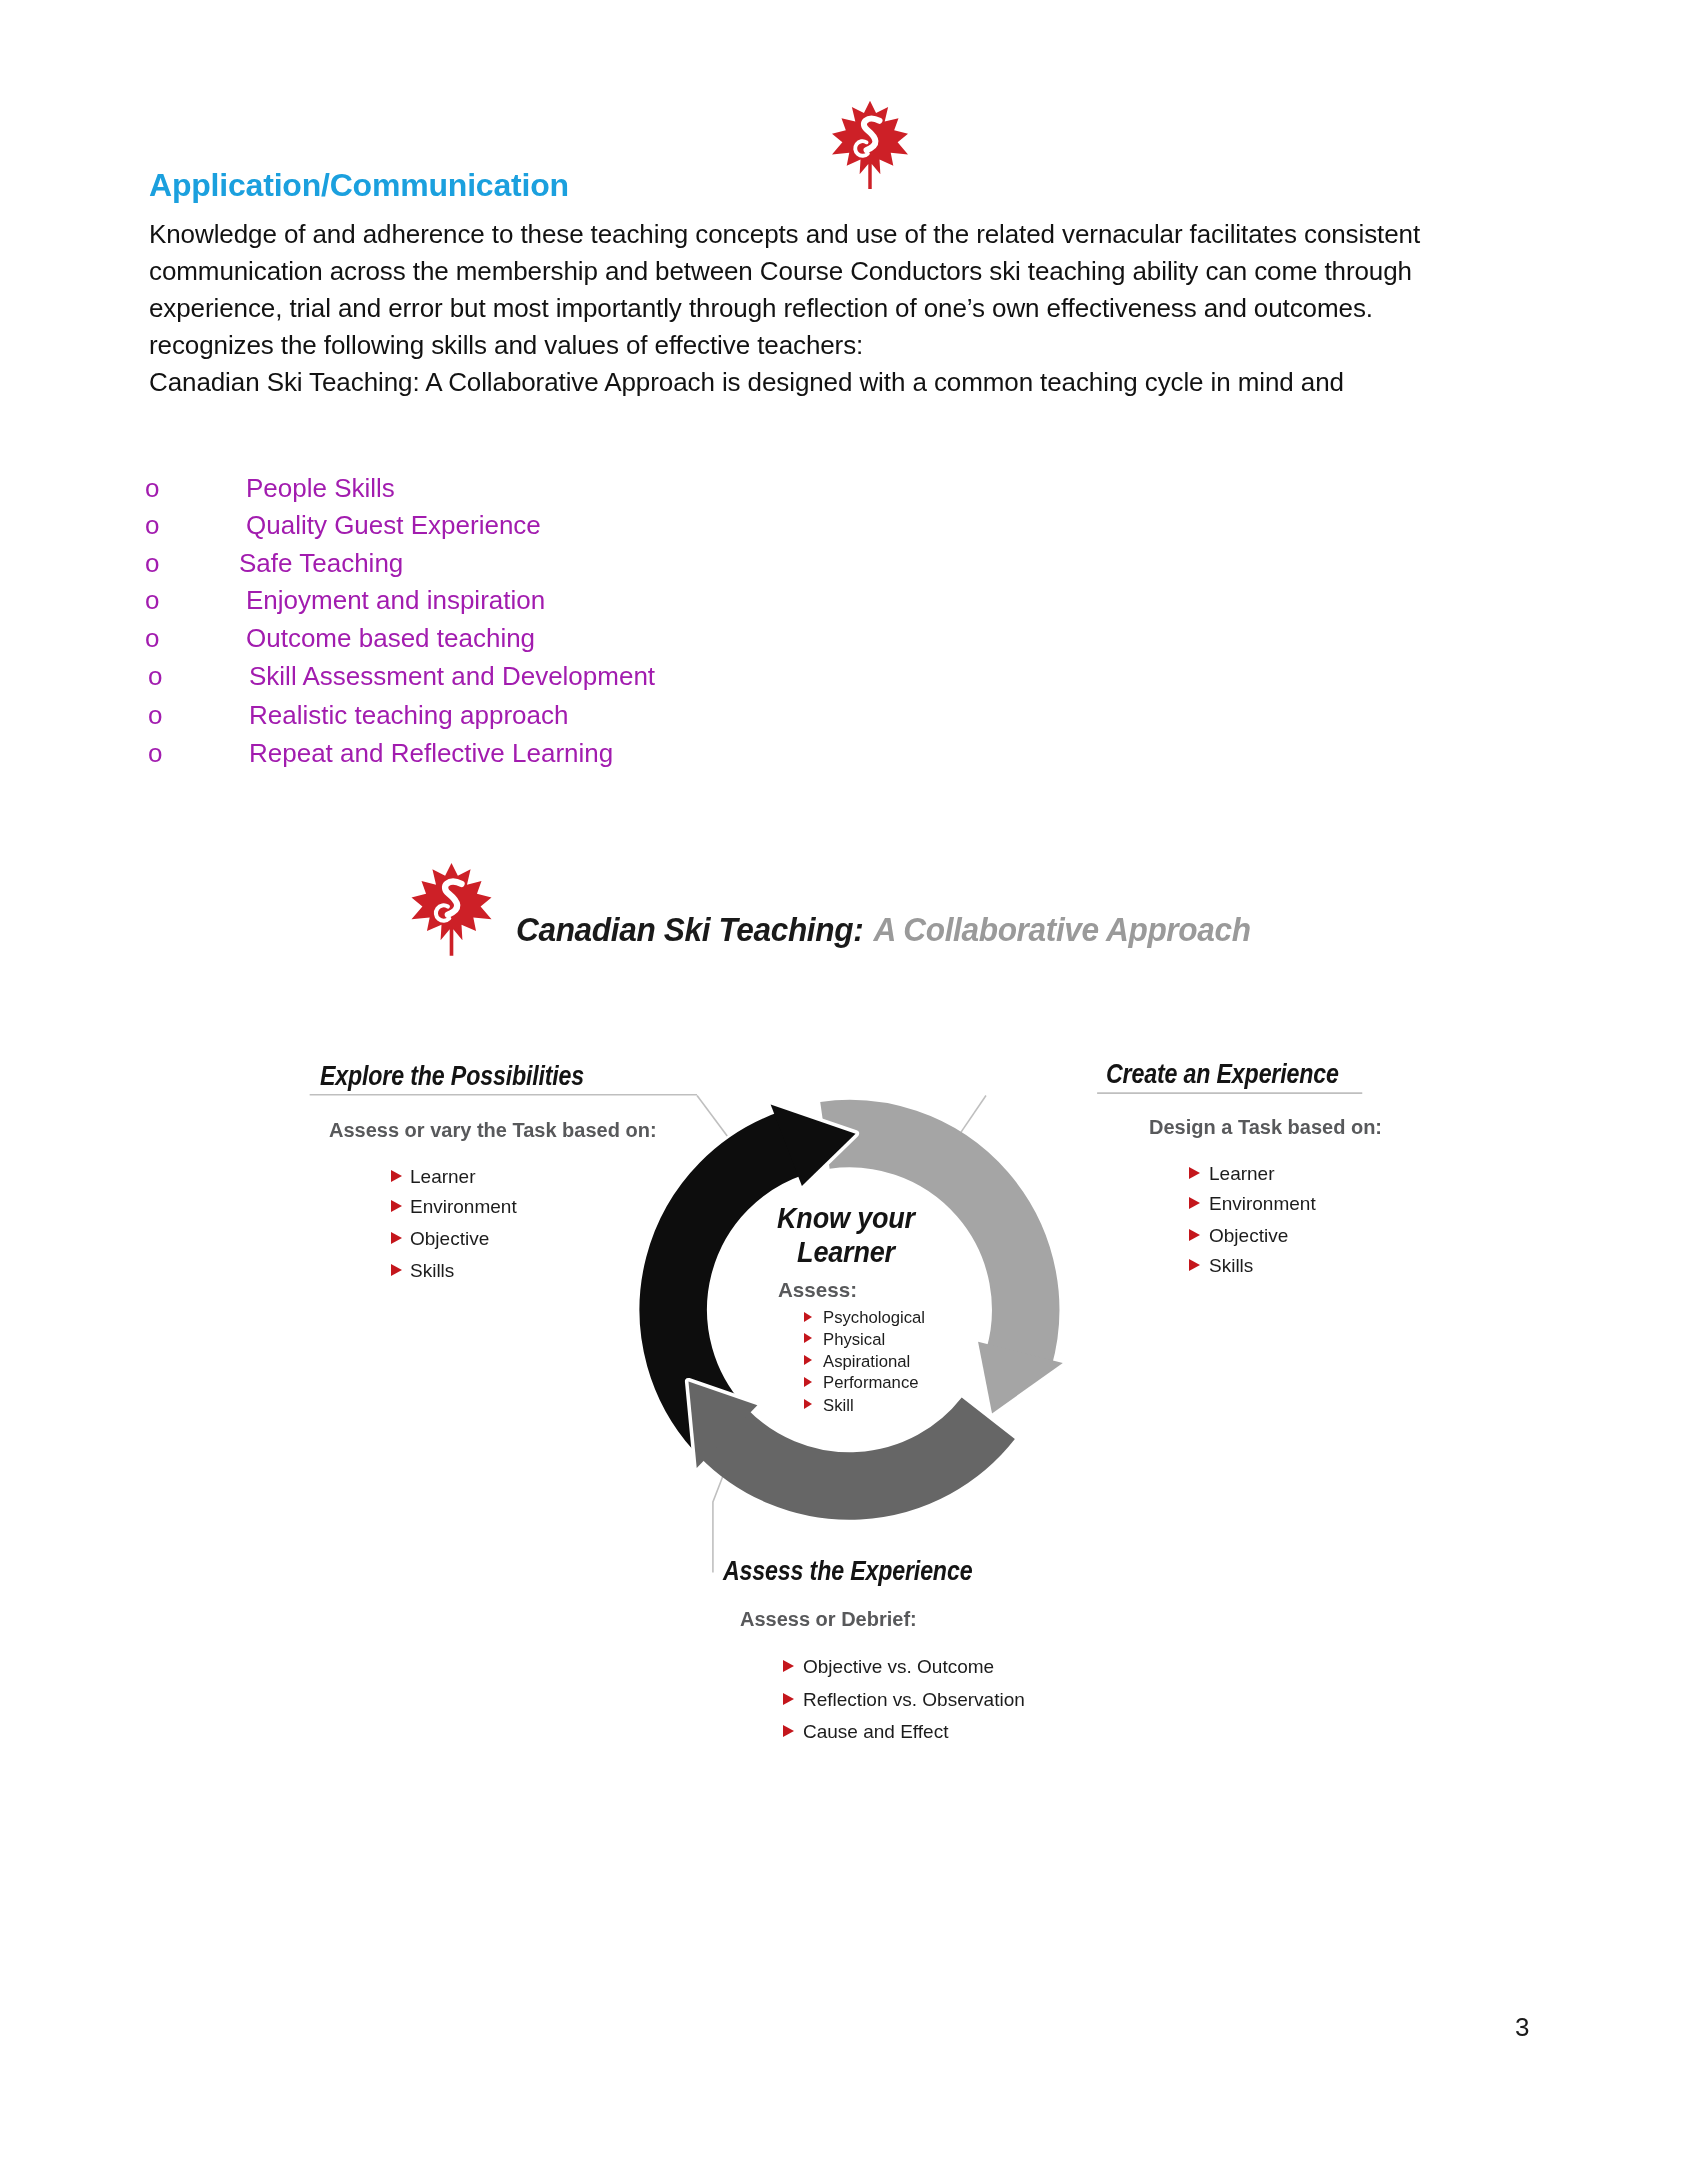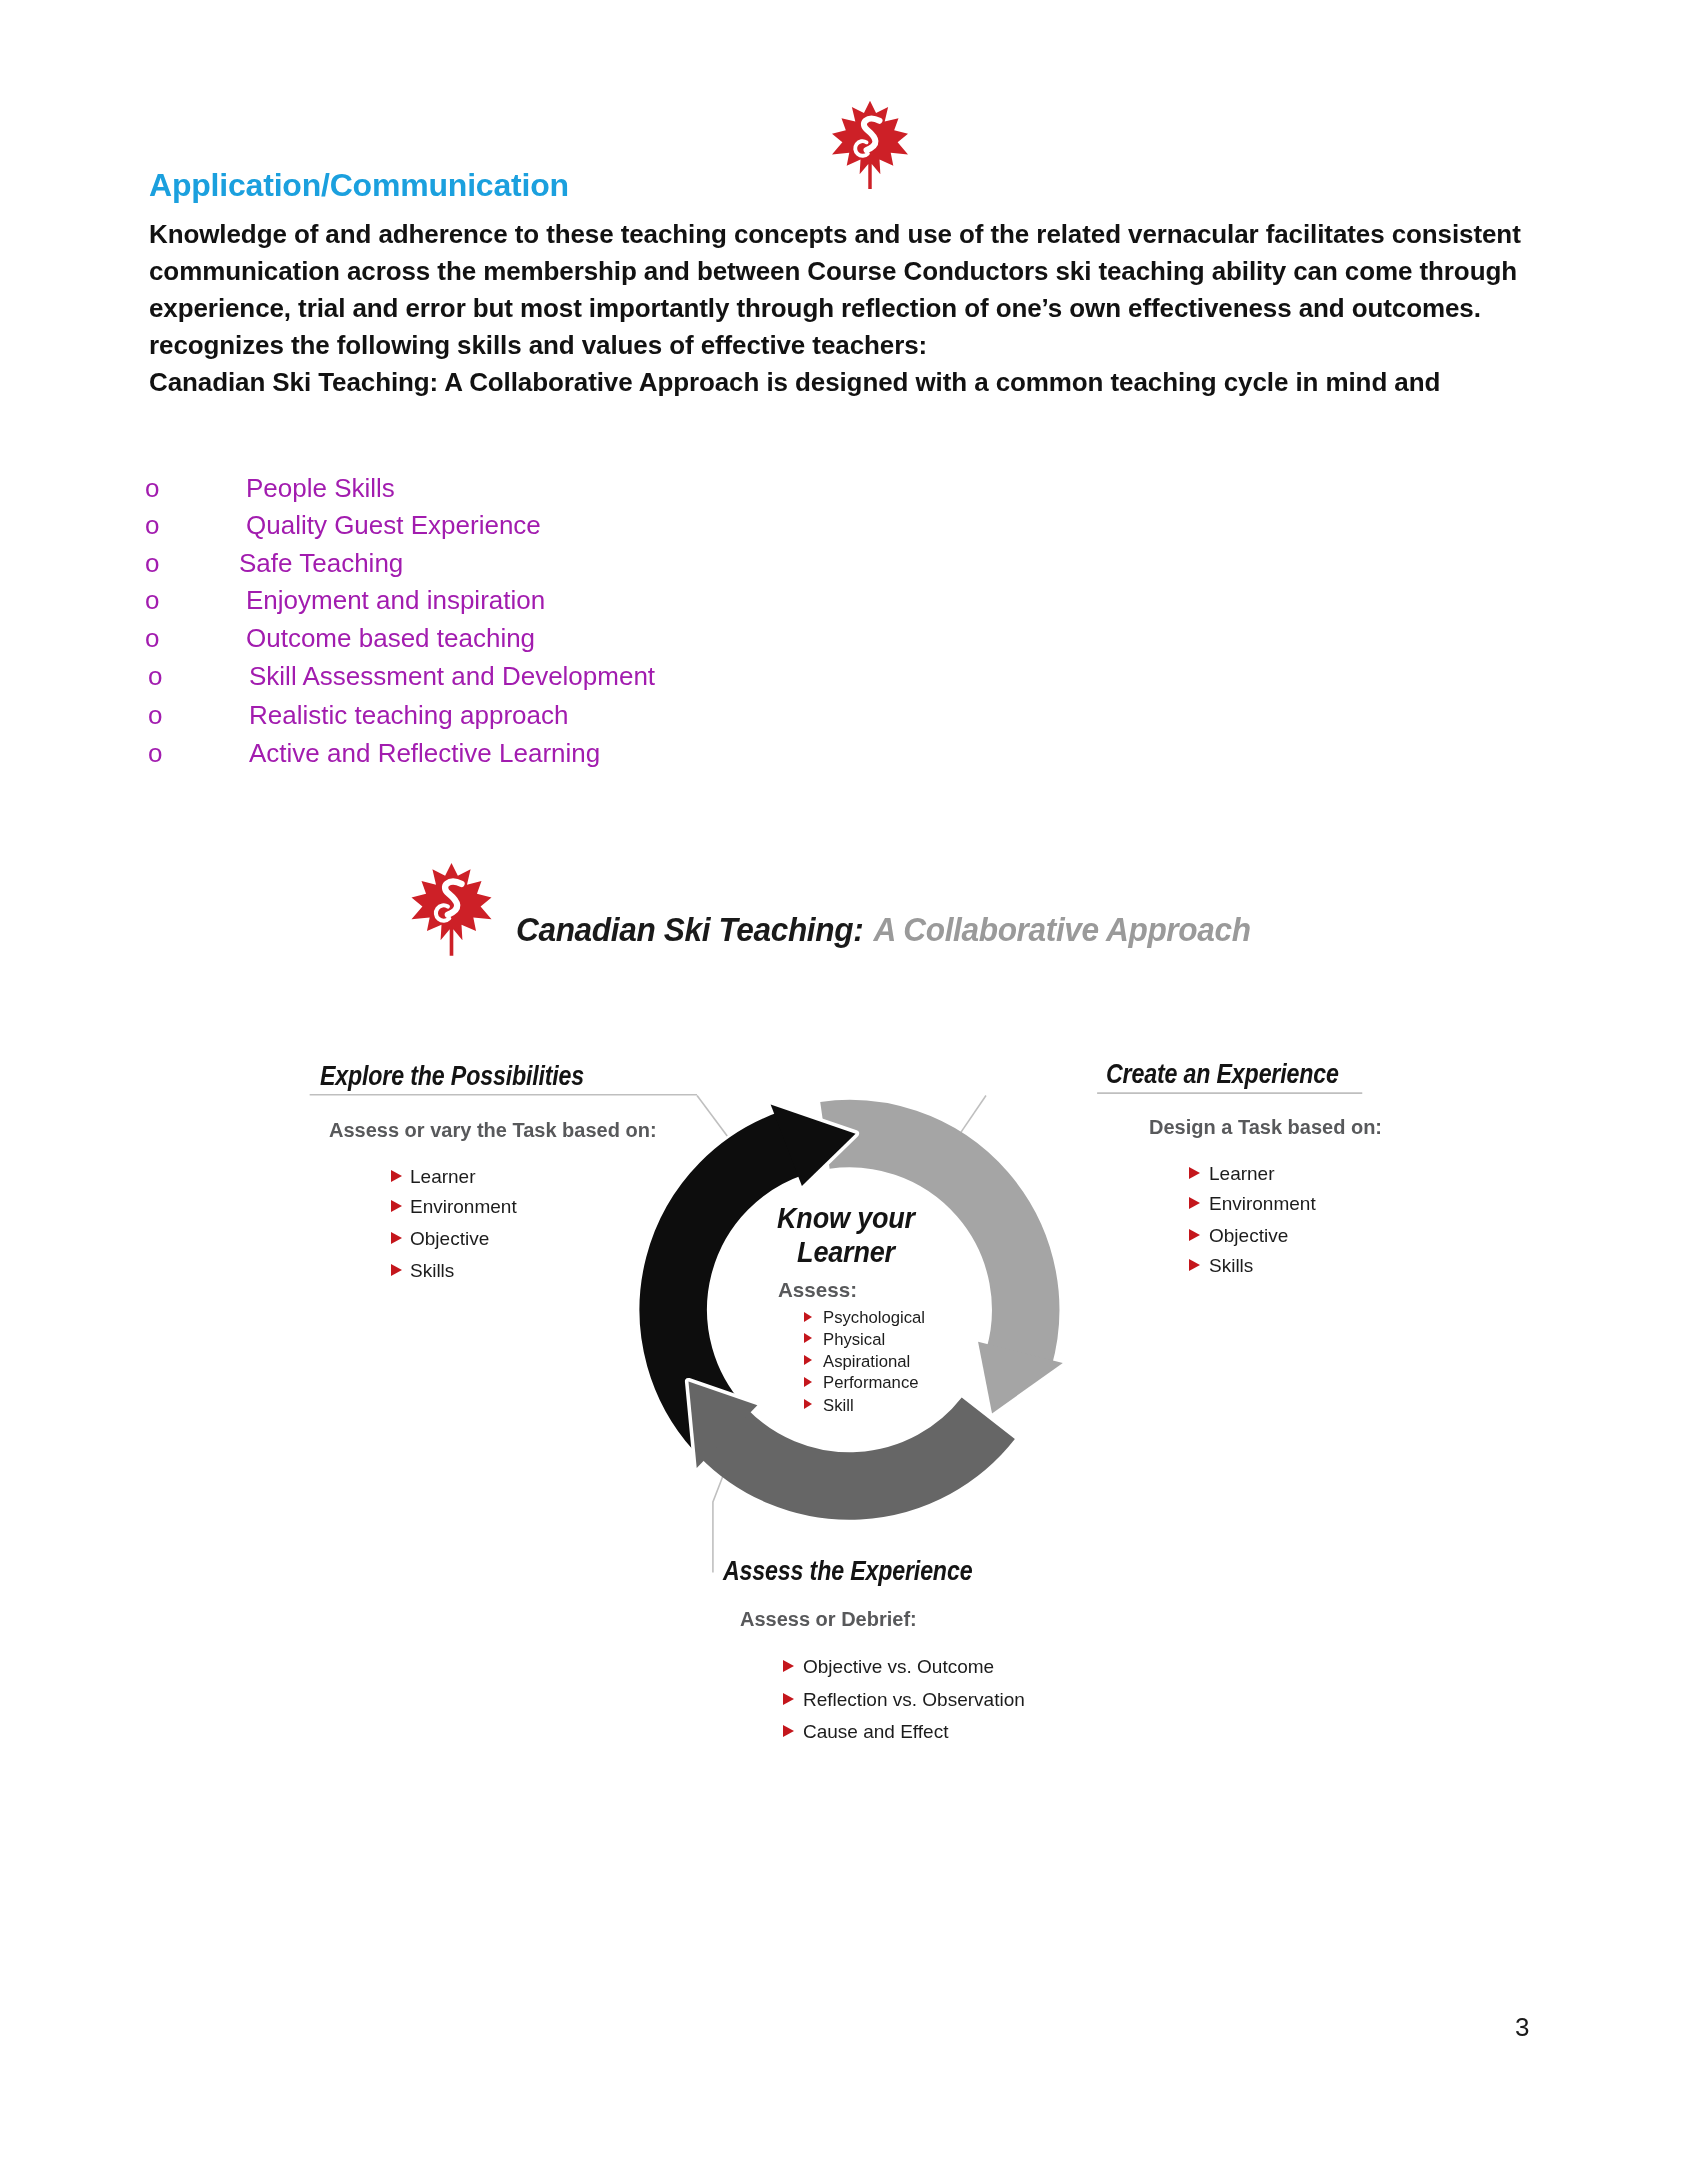--- a/index.html
+++ b/index.html
@@ -54,36 +54,36 @@
   <div class="abs" style="left:816px;top:100px;">
     <svg width="108" height="95" viewBox="0 0 100 110">
       <path d="M50 1 L57 15 L71 8 L67 25 L83 21 L78 35 L94 39 L82 49 L94 63 L74 61 L77 76 L61 69 L62 86 L52 74 L52 103 L48 103 L48 74 L38 86 L39 69 L23 76 L26 61 L6 63 L18 49 L6 39 L22 35 L17 21 L33 25 L29 8 L43 15 Z" fill="#cd2027"></path>
       <path d="M61 24 C47 17 37 27 47 35 C58 44 61 52 46 58" fill="none" stroke="#ffffff" stroke-width="7" stroke-linecap="round"></path>
       <path d="M46 49 a8.5 8.5 0 1 0 1.5 13" fill="none" stroke="#ffffff" stroke-width="4.5" stroke-linecap="round"></path>
     </svg>
   </div>
 
   <div class="abs doc-title" style="left:149px;top:167px;">Application/Communication</div>
 
-  <div class="abs" style="left:149px;top:216px;font-weight:bold;">
+  <div class="abs" style="left:149px;top:216px;">
     <div class="body-line">Knowledge of and adherence to these teaching concepts and use of the related vernacular facilitates consistent</div>
     <div class="body-line">communication across the membership and between Course Conductors ski teaching ability can come through</div>
     <div class="body-line">experience, trial and error but most importantly through reflection of one’s own effectiveness and outcomes.</div>
     <div class="body-line">recognizes the following skills and values of effective teachers:</div>
     <div class="body-line">Canadian Ski Teaching: A Collaborative Approach is designed with a common teaching cycle in mind and</div>
   </div>
 
   <div class="abs o-row" style="left:145px;top:473px;"><span class="marker">o</span><span>People Skills</span></div>
   <div class="abs o-row" style="left:145px;top:510px;"><span class="marker">o</span><span>Quality Guest Experience</span></div>
   <div class="abs o-row" style="left:145px;top:548px;"><span class="marker" style="width:94px;">o</span><span>Safe Teaching</span></div>
   <div class="abs o-row" style="left:145px;top:585px;"><span class="marker">o</span><span>Enjoyment and inspiration</span></div>
   <div class="abs o-row" style="left:145px;top:623px;"><span class="marker">o</span><span>Outcome based teaching</span></div>
   <div class="abs o-row" style="left:148px;top:661px;"><span class="marker">o</span><span>Skill Assessment and Development</span></div>
   <div class="abs o-row" style="left:148px;top:700px;"><span class="marker">o</span><span>Realistic teaching approach</span></div>
-  <div class="abs o-row" style="left:148px;top:738px;"><span class="marker">o</span><span>Active and Reflective Learning</span></div>
+  <div class="abs o-row" style="left:148px;top:738px;"><span class="marker">o</span><span>Repeat and Reflective Learning</span></div>
 
   <div class="abs" style="left:399px;top:862px;">
     <svg width="105" height="100" viewBox="0 0 100 110">
       <path d="M50 1 L57 15 L71 8 L67 25 L83 21 L78 35 L94 39 L82 49 L94 63 L74 61 L77 76 L61 69 L62 86 L52 74 L52 103 L48 103 L48 74 L38 86 L39 69 L23 76 L26 61 L6 63 L18 49 L6 39 L22 35 L17 21 L33 25 L29 8 L43 15 Z" fill="#cd2027"></path>
       <path d="M61 24 C47 17 37 27 47 35 C58 44 61 52 46 58" fill="none" stroke="#ffffff" stroke-width="7" stroke-linecap="round"></path>
       <path d="M46 49 a8.5 8.5 0 1 0 1.5 13" fill="none" stroke="#ffffff" stroke-width="4.5" stroke-linecap="round"></path>
     </svg>
   </div>
   <div class="abs brand-title" style="left:516px;top:910px;">
     <span class="brand-black">Canadian Ski Teaching:</span><span class="brand-gray">A Collaborative Approach</span>

